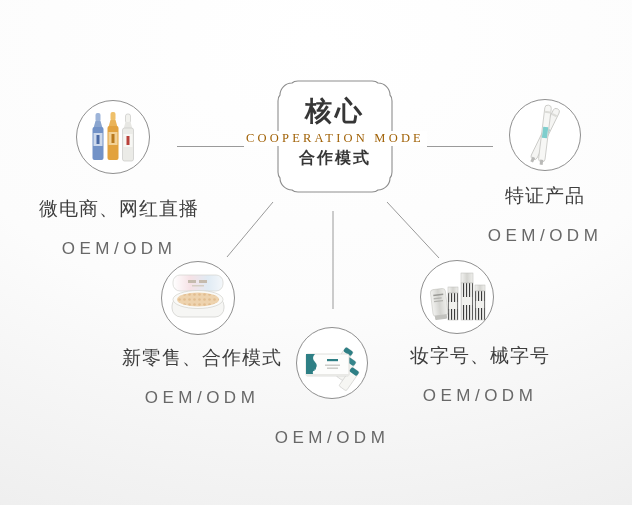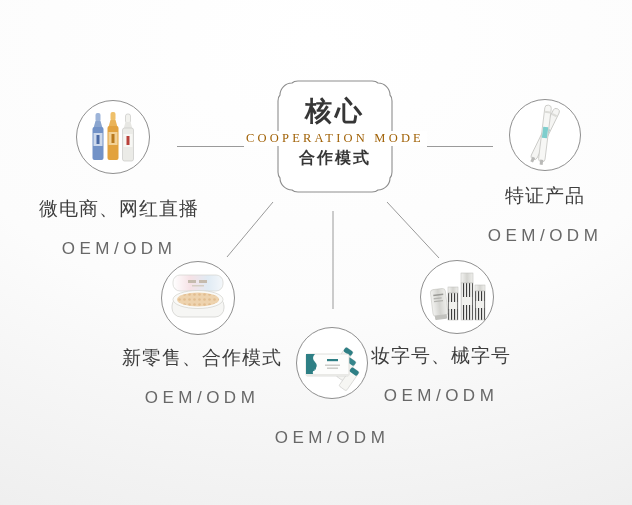--- a/index.html
+++ b/index.html
@@ -26,21 +26,21 @@
   .labels .zh{
     font-size:19px;line-height:26px;color:#3e3e3e;letter-spacing:1px;
   }
   .labels .sub{
     font-size:17px;line-height:22px;color:#686868;letter-spacing:4.5px;margin-top:16px;
   }
   .lab-left   {left:9px;  top:196px;width:220px;text-align:center;}
   .lab-right  {left:445px;top:183px;width:200px;}
   .lab-cushion{left:92px; top:345px;width:220px;}
   .lab-cs     {left:222px;top:411px;width:220px;}
-  .lab-silver {left:331px;top:343px;width:220px;}
+  .lab-silver {left:370px;top:343px;width:220px;}
   .center-text{position:absolute;left:235px;width:200px;text-align:center;color:#363636;}
   .ct-top{top:93px;font-size:27px;font-weight:bold;letter-spacing:3px;}
   .ct-en{top:131px;font-size:12.5px;font-family:"Liberation Serif", serif;letter-spacing:3.2px;color:#a16207;font-weight:500;}
   .ct-en span{background:#ffffff;padding:0 3px;display:inline-block;}
   .ct-bottom{top:148px;font-size:16px;font-weight:bold;letter-spacing:2px;}
 </style>
 </head>
 <body>
 
 <div class="stage">

